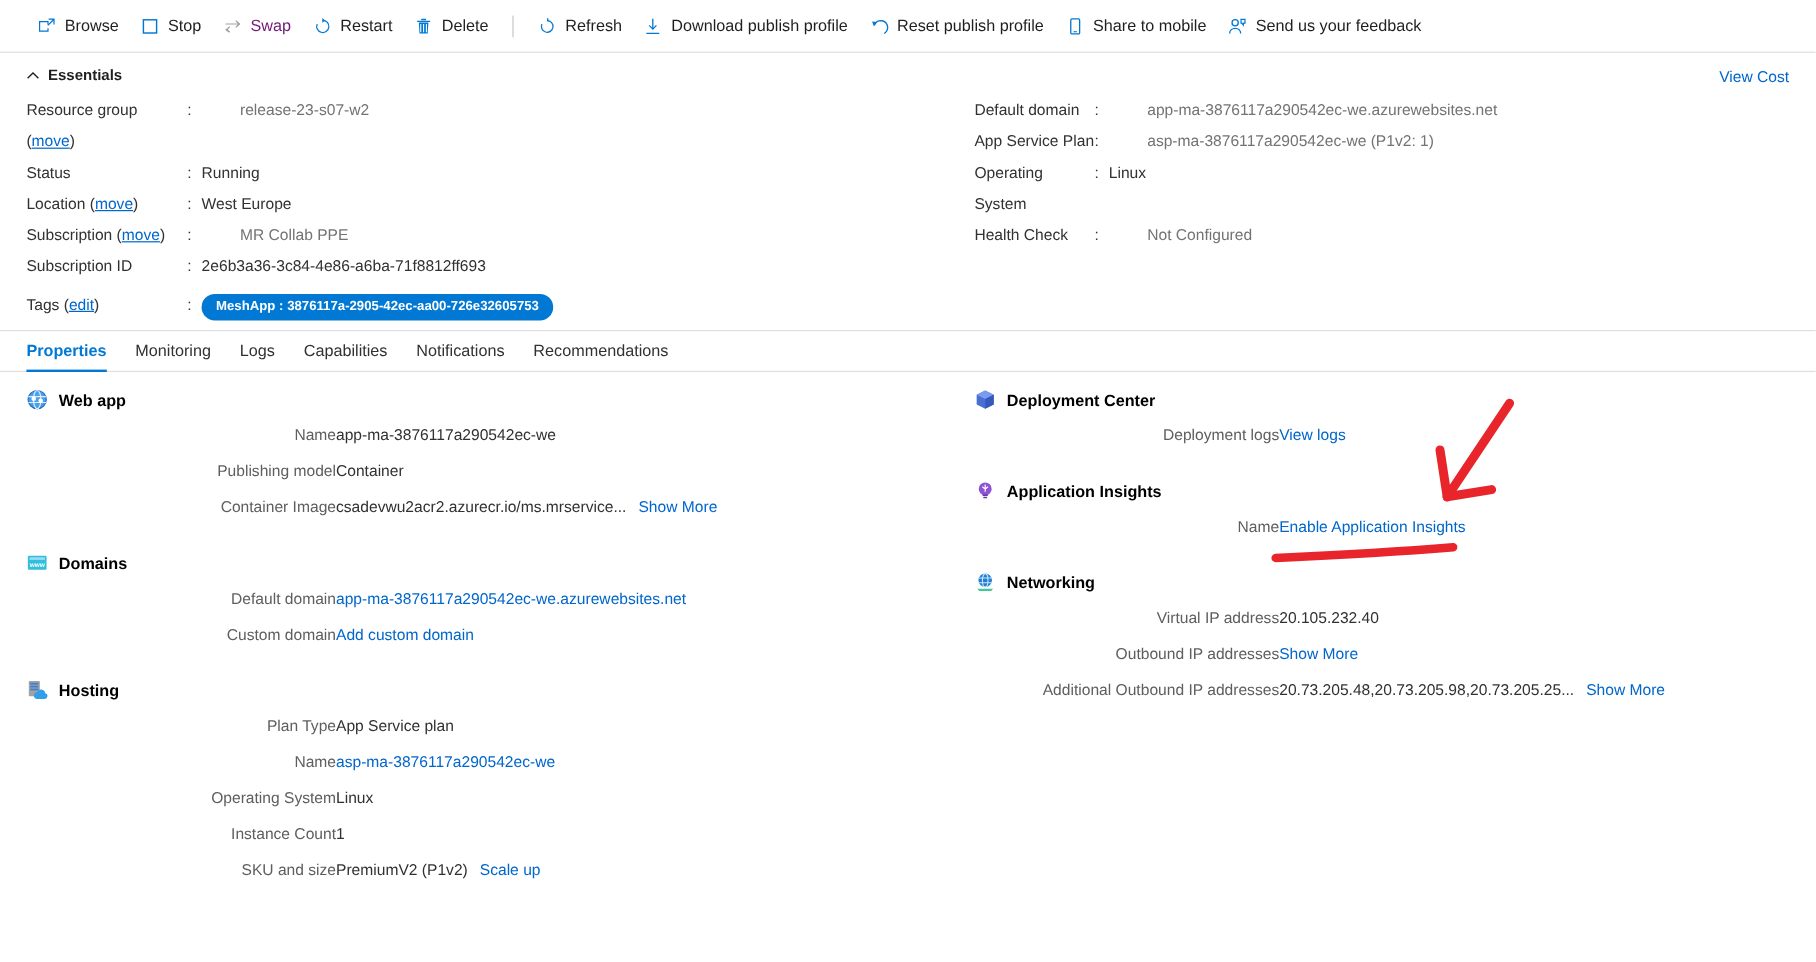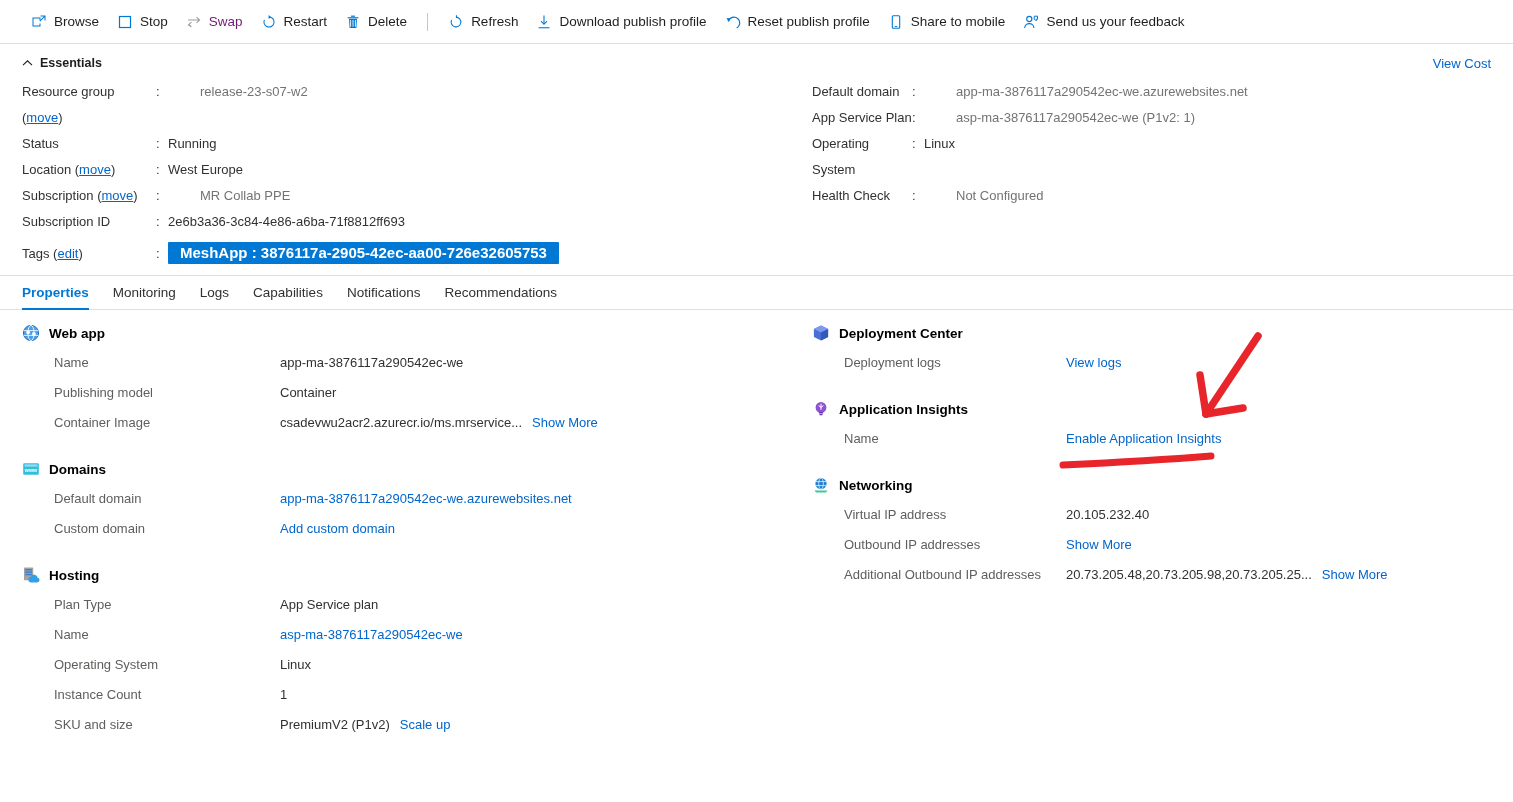--- a/index.html
+++ b/index.html
@@ -119,23 +119,23 @@
   .mini-link {
     color: #0066cc;
     text-decoration: underline;
     cursor: pointer;
   }
   .tag-badge {
     display: inline-block;
     background: #0078d4;
     color: #ffffff;
     font-weight: bold;
-    font-size: 15px;
+    font-size: 11px;
     padding: 3px 12px 4px 12px;
-    border-radius: 1px;
+    border-radius: 11px;
     line-height: 15px;
     cursor: pointer;
   }
   .tags-row { margin-top: 6px; }
 
   
   .tabs {
     display: flex;
     align-items: flex-end;
     gap: 0;
@@ -186,20 +186,21 @@
     width: max-content;
     margin-bottom: 6px;
   }
   .sec-ico { width: 18px; height: 18px; flex:none; display:block; }
 
   .prop-row {
     display: flex;
     align-items: baseline;
     line-height: 30px;
     font-size: 13px;
+    text-align: right;
   }
   .prop-label {
     color: #605e5c;
     flex: none;
     padding-left: 32px;
     box-sizing: border-box;
   }
   .col.left .prop-label { width: 258px; }
   .col.right .prop-label { width: 254px; }
   .prop-val { color: #323130; display:flex; align-items:baseline; gap:10px; }

